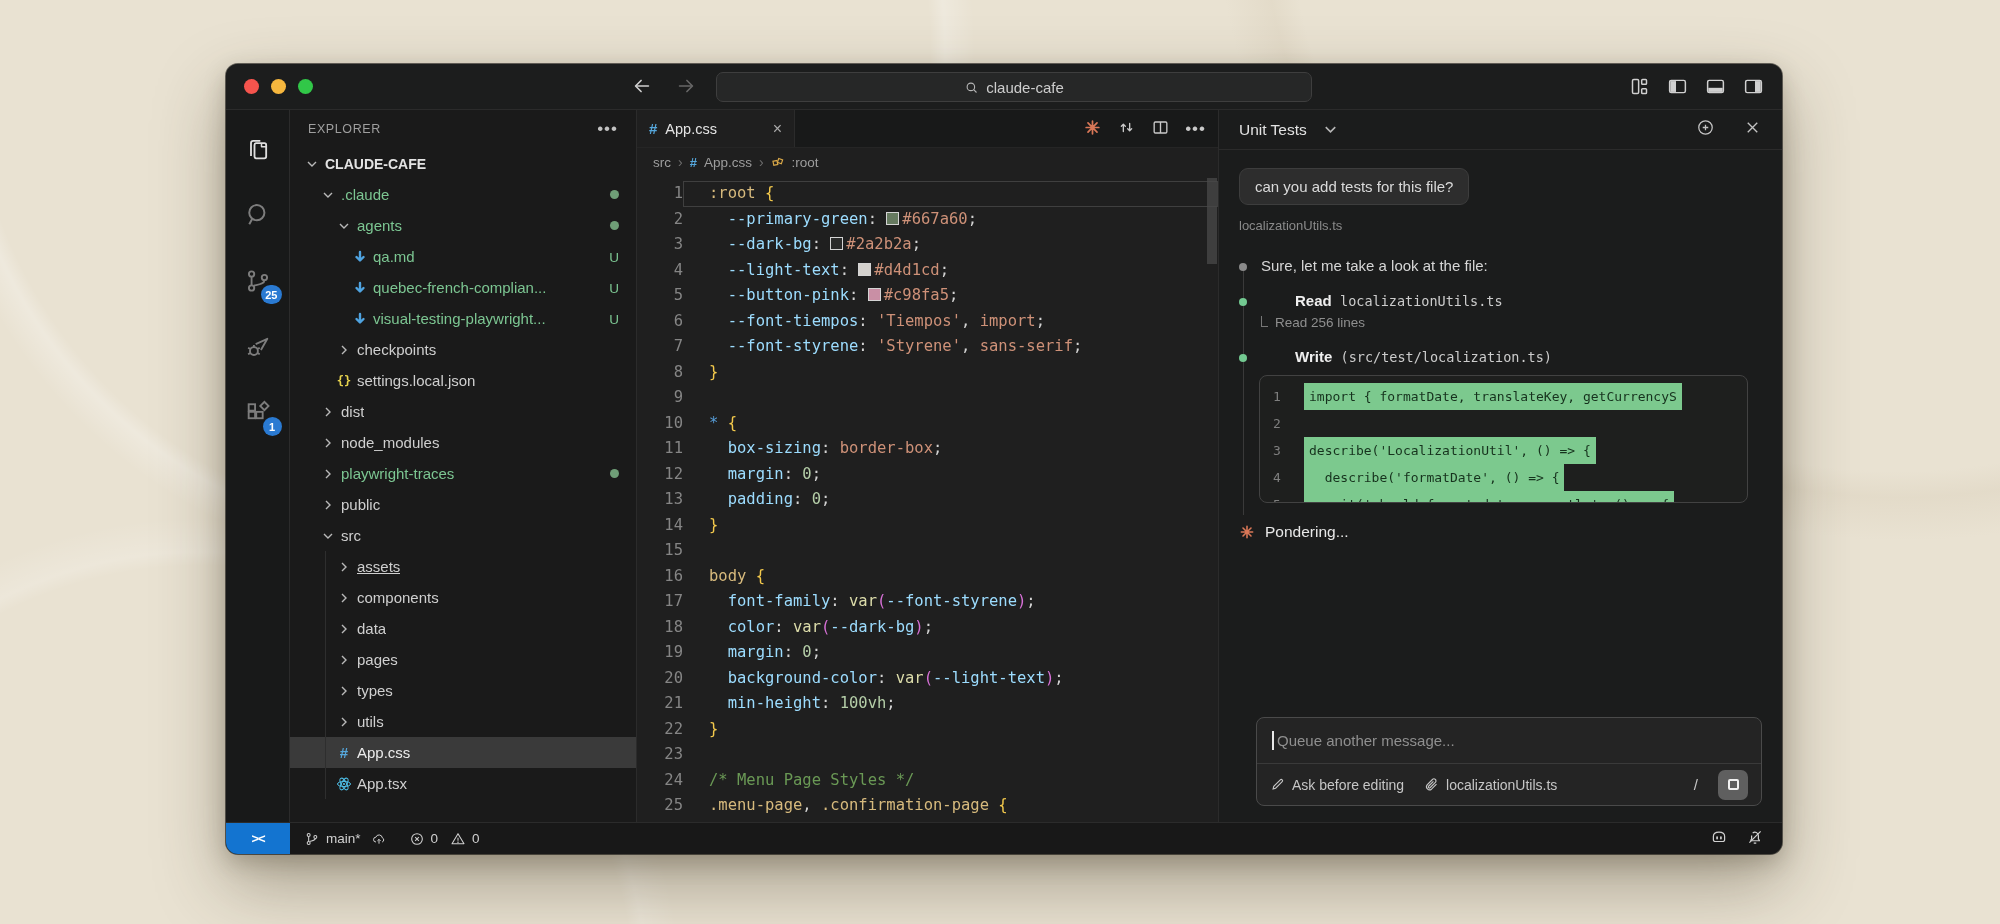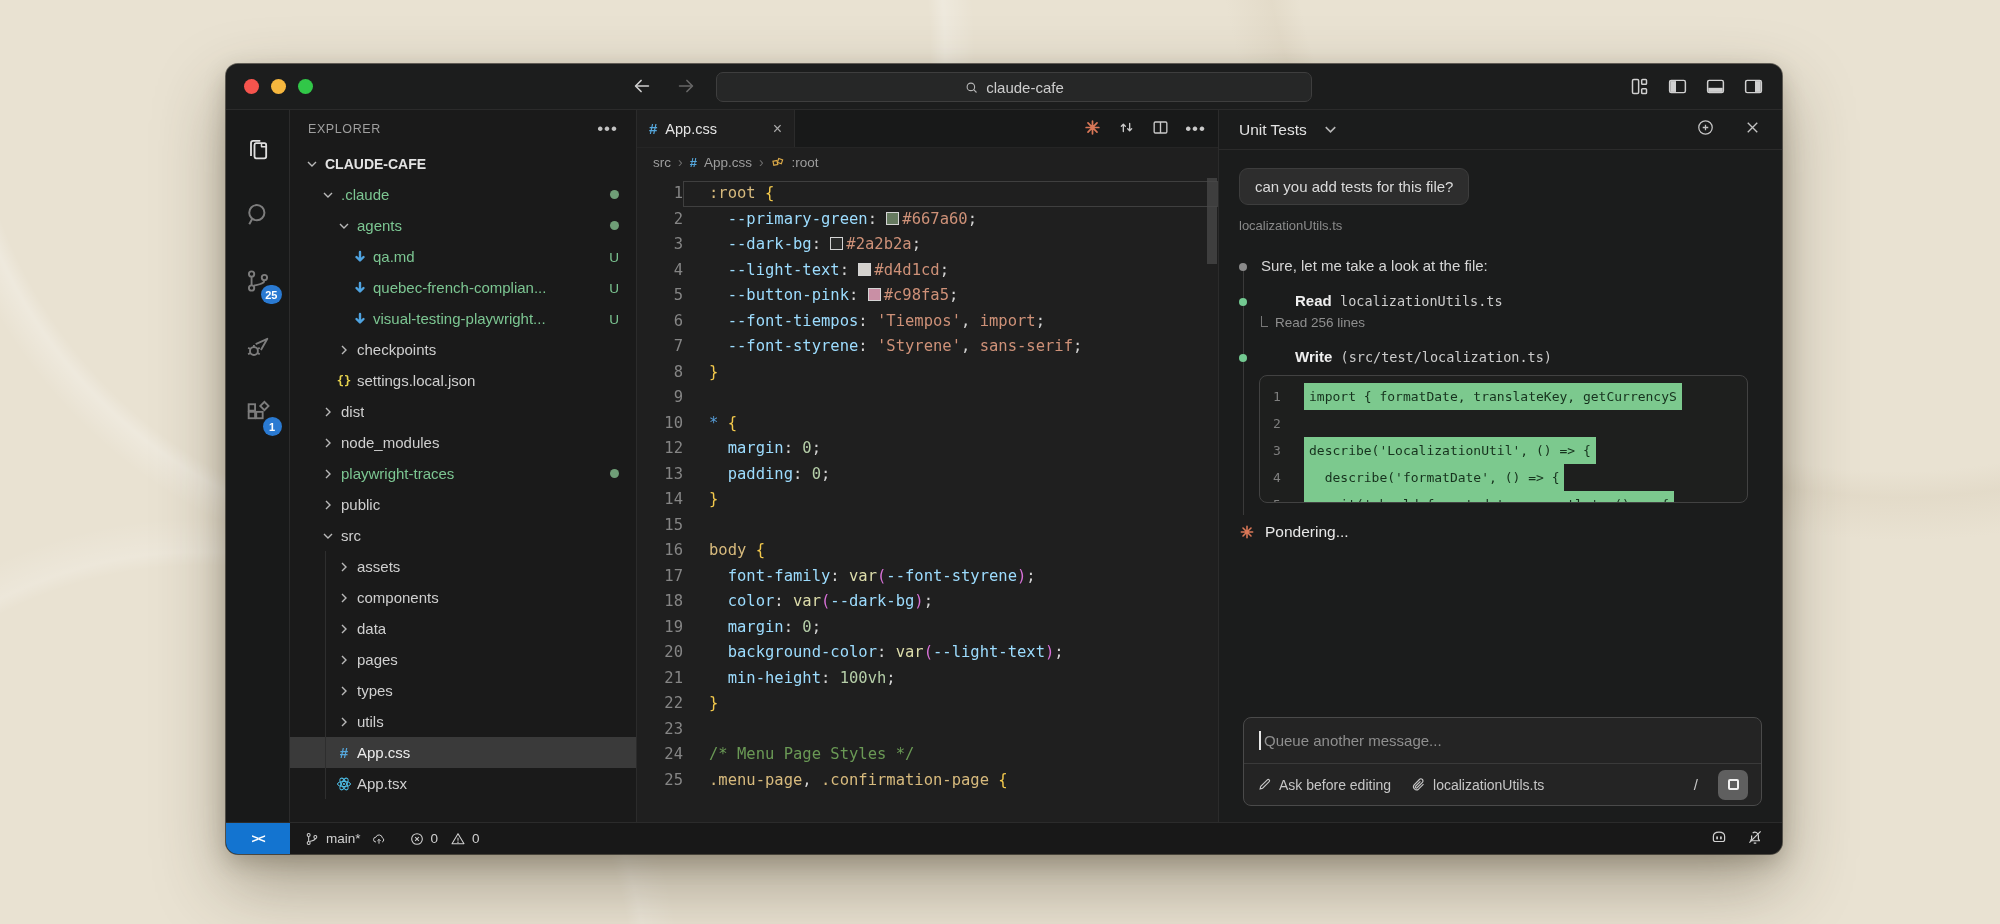--- a/index.html
+++ b/index.html
@@ -111,21 +111,21 @@
   .subline { margin-top:6px; color:#8f8f8f; font-size:13.5px; display:flex; align-items:center; gap:7px; }
   .elbow { width:7px; height:11px; border-left:1.5px solid #777; border-bottom:0; display:inline-block; position:relative; top:-1px; }
   .codeblock { margin:10px 0 0 20px; width:calc(100% - 34px); height:128px; border:1px solid #424242; border-radius:8px;
     background:#1e1f1e; overflow:hidden; font-family:"DejaVu Sans Mono",monospace; font-size:13px; line-height:27px; padding-top:7px; }
   .brow { display:flex; white-space:pre; }
   .bnum { width:30px; flex:0 0 auto; text-align:left; padding-left:13px; color:#7f7f7f; }
   .btext { padding-left:14px; display:flex; min-width:0; }
   .btext .add { background:#7cc98e; color:#16321d; padding:0 5px; }
   .brow.stretch .add { flex:1; }
   .ponder { display:flex; align-items:center; gap:10px; margin-top:20px; font-size:15.5px; color:#e8e8e8; position:relative; z-index:1; }
-  .inputwrap { margin:auto 0 16px 4px; border:1px solid #4a4a4a; border-radius:8px; background:#242424; }
+  .inputwrap { margin:auto 0 16px 17px; border:1px solid #4a4a4a; border-radius:8px; background:#242424; }
   .inputrow { padding:13px 15px; font-size:15px; color:#8f8f8f; display:flex; align-items:center; }
   .caret { width:2px; height:19px; background:#e8e8e8; display:inline-block; margin-right:3px; }
   .ctrlrow { border-top:1px solid #3a3a3a; height:42px; display:flex; align-items:center; padding:0 13px; gap:20px; font-size:14px; color:#c6c6c6; }
   .ctrlrow .chip { display:flex; align-items:center; gap:7px; }
   .ctrlrow svg { width:15px; height:15px; }
   .ctrlrow .grow { flex:1; }
   .slash { color:#c6c6c6; font-size:15px; }
   .stopbtn { width:30px; height:30px; background:#5f5f5f; border-radius:7px; display:flex; align-items:center; justify-content:center; }
   .stopbtn .sq { width:11px; height:11px; border:2px solid #f2f2f2; border-radius:2px; }
 
@@ -359,21 +359,21 @@
             <span class="tlabel">public</span>
           </div>
           <div class="trow" style="padding-left: 28px;">
             <span class="chevbox">
               <svg viewBox="0 0 16 16" fill="none" stroke="currentColor" stroke-width="1.4">
                 <path d="M4 6l4 4 4-4"></path>
               </svg>
             </span>
             <span class="tlabel">src</span>
           </div>
-          <div class="trow guide" style="padding-left: 44px;">
+          <div class="trow guide" style="padding-left: 44px; text-decoration: underline;">
             <span class="chevbox">
               <svg viewBox="0 0 16 16" fill="none" stroke="currentColor" stroke-width="1.4">
                 <path d="M6 4l4 4-4 4"></path>
               </svg>
             </span>
             <span class="tlabel">assets</span>
           </div>
           <div class="trow guide" style="padding-left: 44px;">
             <span class="chevbox">
               <svg viewBox="0 0 16 16" fill="none" stroke="currentColor" stroke-width="1.4">
@@ -479,20 +479,21 @@
       <div class="cline cur"><span class="lnum">1</span><span class="ltext"><span class="tk-sel">:root</span><span class="tk-def"> </span><span class="tk-brace">{</span></span></div>
           <div class="cline"><span class="lnum">2</span><span class="ltext"><span class="tk-def">  </span><span class="tk-prop">--primary-green</span><span class="tk-def">: </span><span class="swatch" style="background: rgb(102, 122, 96);"></span><span class="tk-val">#667a60</span><span class="tk-def">;</span></span></div>
           <div class="cline"><span class="lnum">3</span><span class="ltext"><span class="tk-def">  </span><span class="tk-prop">--dark-bg</span><span class="tk-def">: </span><span class="swatch" style="background: rgb(42, 43, 42);"></span><span class="tk-val">#2a2b2a</span><span class="tk-def">;</span></span></div>
           <div class="cline"><span class="lnum">4</span><span class="ltext"><span class="tk-def">  </span><span class="tk-prop">--light-text</span><span class="tk-def">: </span><span class="swatch" style="background: rgb(212, 209, 205);"></span><span class="tk-val">#d4d1cd</span><span class="tk-def">;</span></span></div>
           <div class="cline"><span class="lnum">5</span><span class="ltext"><span class="tk-def">  </span><span class="tk-prop">--button-pink</span><span class="tk-def">: </span><span class="swatch" style="background: rgb(201, 143, 165);"></span><span class="tk-val">#c98fa5</span><span class="tk-def">;</span></span></div>
           <div class="cline"><span class="lnum">6</span><span class="ltext"><span class="tk-def">  </span><span class="tk-prop">--font-tiempos</span><span class="tk-def">: </span><span class="tk-val">'Tiempos'</span><span class="tk-def">, </span><span class="tk-val">import</span><span class="tk-def">;</span></span></div>
           <div class="cline"><span class="lnum">7</span><span class="ltext"><span class="tk-def">  </span><span class="tk-prop">--font-styrene</span><span class="tk-def">: </span><span class="tk-val">'Styrene'</span><span class="tk-def">, </span><span class="tk-val">sans-serif</span><span class="tk-def">;</span></span></div>
           <div class="cline"><span class="lnum">8</span><span class="ltext"><span class="tk-brace">}</span></span></div>
           <div class="cline"><span class="lnum">9</span><span class="ltext"></span></div>
           <div class="cline"><span class="lnum">10</span><span class="ltext"><span class="tk-star">*</span><span class="tk-def"> </span><span class="tk-brace">{</span></span></div>
+          <div class="cline"><span class="lnum">11</span><span class="ltext"><span class="tk-def">  </span><span class="tk-prop">box-sizing</span><span class="tk-def">: </span><span class="tk-val">border-box</span><span class="tk-def">;</span></span></div>
           <div class="cline"><span class="lnum">12</span><span class="ltext"><span class="tk-def">  </span><span class="tk-prop">margin</span><span class="tk-def">: </span><span class="tk-num">0</span><span class="tk-def">;</span></span></div>
           <div class="cline"><span class="lnum">13</span><span class="ltext"><span class="tk-def">  </span><span class="tk-prop">padding</span><span class="tk-def">: </span><span class="tk-num">0</span><span class="tk-def">;</span></span></div>
           <div class="cline"><span class="lnum">14</span><span class="ltext"><span class="tk-brace">}</span></span></div>
           <div class="cline"><span class="lnum">15</span><span class="ltext"></span></div>
           <div class="cline"><span class="lnum">16</span><span class="ltext"><span class="tk-sel">body</span><span class="tk-def"> </span><span class="tk-brace">{</span></span></div>
           <div class="cline"><span class="lnum">17</span><span class="ltext"><span class="tk-def">  </span><span class="tk-prop">font-family</span><span class="tk-def">: </span><span class="tk-fn">var</span><span class="tk-pk">(</span><span class="tk-prop">--font-styrene</span><span class="tk-pk">)</span><span class="tk-def">;</span></span></div>
           <div class="cline"><span class="lnum">18</span><span class="ltext"><span class="tk-def">  </span><span class="tk-prop">color</span><span class="tk-def">: </span><span class="tk-fn">var</span><span class="tk-pk">(</span><span class="tk-prop">--dark-bg</span><span class="tk-pk">)</span><span class="tk-def">;</span></span></div>
           <div class="cline"><span class="lnum">19</span><span class="ltext"><span class="tk-def">  </span><span class="tk-prop">margin</span><span class="tk-def">: </span><span class="tk-num">0</span><span class="tk-def">;</span></span></div>
           <div class="cline"><span class="lnum">20</span><span class="ltext"><span class="tk-def">  </span><span class="tk-prop">background-color</span><span class="tk-def">: </span><span class="tk-fn">var</span><span class="tk-pk">(</span><span class="tk-prop">--light-text</span><span class="tk-pk">)</span><span class="tk-def">;</span></span></div>
           <div class="cline"><span class="lnum">21</span><span class="ltext"><span class="tk-def">  </span><span class="tk-prop">min-height</span><span class="tk-def">: </span><span class="tk-num">100vh</span><span class="tk-def">;</span></span></div>

